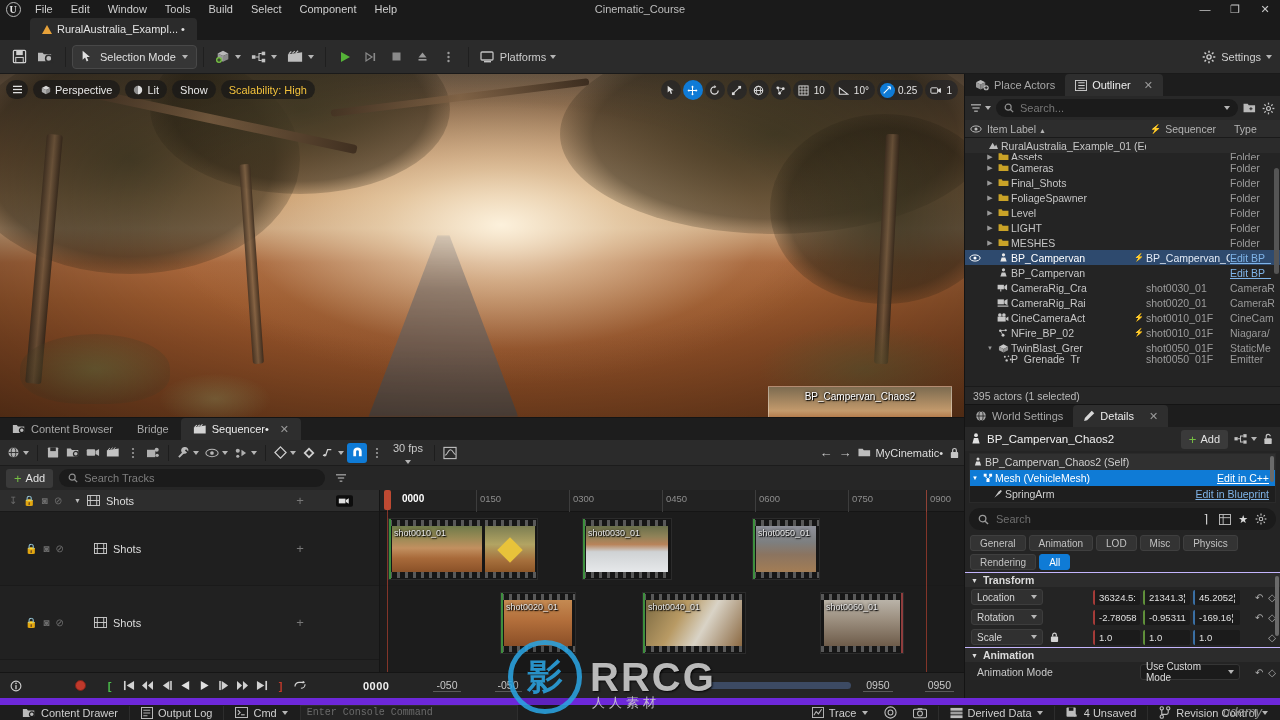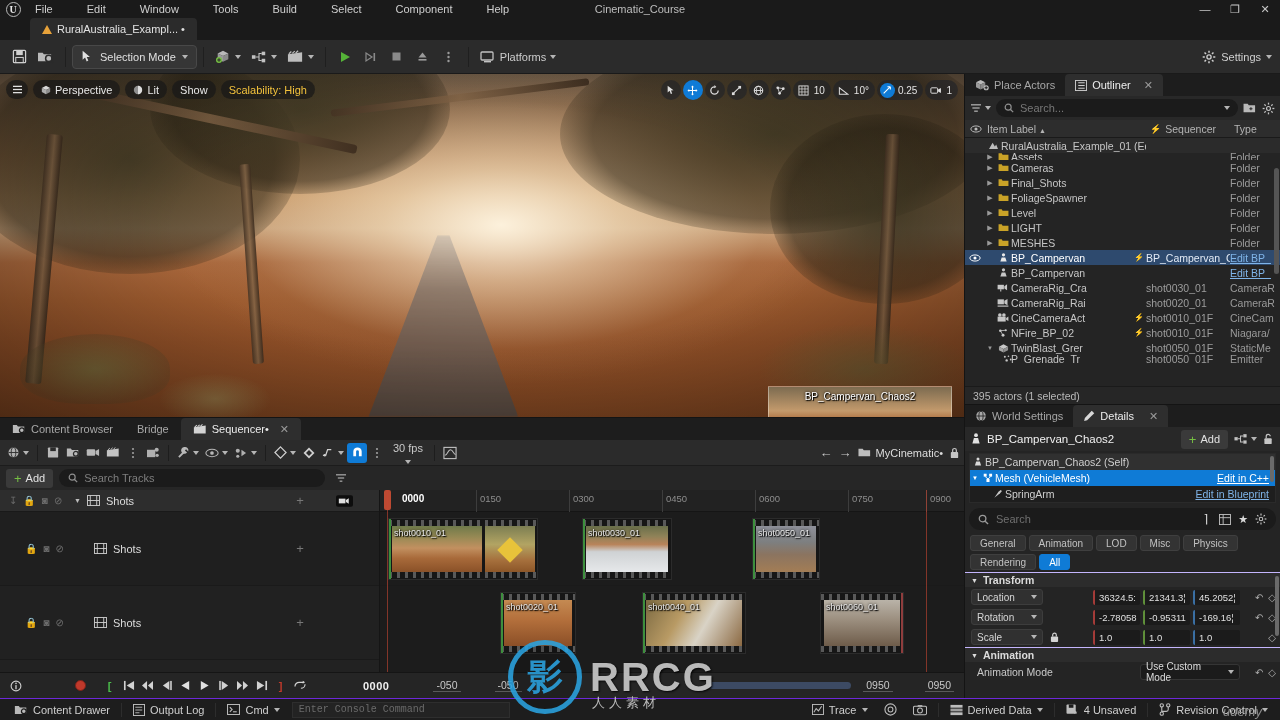--- a/index.html
+++ b/index.html
@@ -19,21 +19,21 @@
     position: relative; flex: none;
   }
   .ue-logo {
     width: 26px; height: 18px; display: flex; align-items: center; justify-content: center;
   }
   .ue-logo .circ {
     width: 15px; height: 15px; border-radius: 50%; border: 1.4px solid #b9b9b9;
     display: flex; align-items: center; justify-content: center;
     font-family: "Liberation Serif", serif; font-size: 10px; color: #e4e4e4; font-weight: bold;
   }
-  .menubar { display: flex; align-items: center; height: 18px; gap: 16px; }
+  .menubar { display: flex; align-items: center; height: 18px; }
   .menubar .mi {
     padding: 0 9px; height: 18px; line-height: 18px; font-size: 11px; color: #cfcfcf; cursor: default;
   }
   .win-title {
     position: absolute; left: 0; right: 0; text-align: center; font-size: 11px; color: #bdbdbd;
     pointer-events: none;
   }
   .wincontrols { position: absolute; right: 0; top: 0; display: flex; height: 18px; z-index: 5; }
   .wincontrols div {
     width: 30px; height: 18px; display: flex; align-items: center; justify-content: center;
@@ -284,21 +284,21 @@
   .prop-tail { width: 36px; display: flex; align-items: center; justify-content: flex-end; gap: 5px; color: #a8a8a8; font-size: 10px; padding-right: 4px; }
   .dd-wide {
     margin-left: auto; width: 100px; height: 16px; background: #1b1b1b; border: 1px solid #353535; border-radius: 3px;
     display: flex; align-items: center; justify-content: space-between; padding: 0 5px; font-size: 10px; color: #dcdcdc;
   }
   .det-scroll { position: absolute; right: 1px; top: 4px; width: 4px; height: 60px; background: #6a6a6a; border-radius: 2px; }
 
   
   .statusbar {
     height: 22px; background: #1d1d1d; display: flex; align-items: center; flex: none;
-    border-top: 1px solid #6d28d9; position: relative; padding: 0 6px;
+    border-top: 7px solid #6d28d9; position: relative; padding: 0 14px;
   }
   .st-btn { height: 18px; display: flex; align-items: center; gap: 5px; padding: 0 8px; font-size: 11px; color: #cfcfcf; }
   .st-sep { width: 1px; height: 14px; background: #2d2d2d; margin: 0 3px; }
   .console {
     flex: none; width: 218px; height: 16px; background: #232323; border: 1px solid #2e2e2e;
     display: flex; align-items: center; padding: 0 6px; font-family: "Liberation Mono", monospace;
     font-size: 10px; color: #6a6a6a; margin-left: 4px;
   }
   .st-right { position: absolute; right: 4px; display: flex; align-items: center; }
 

